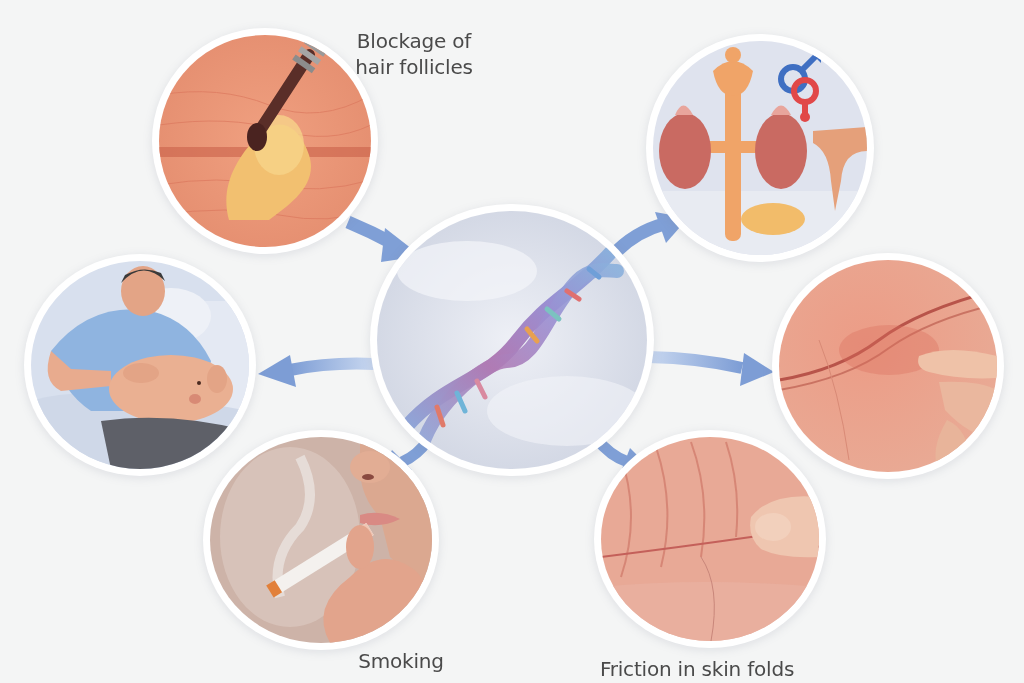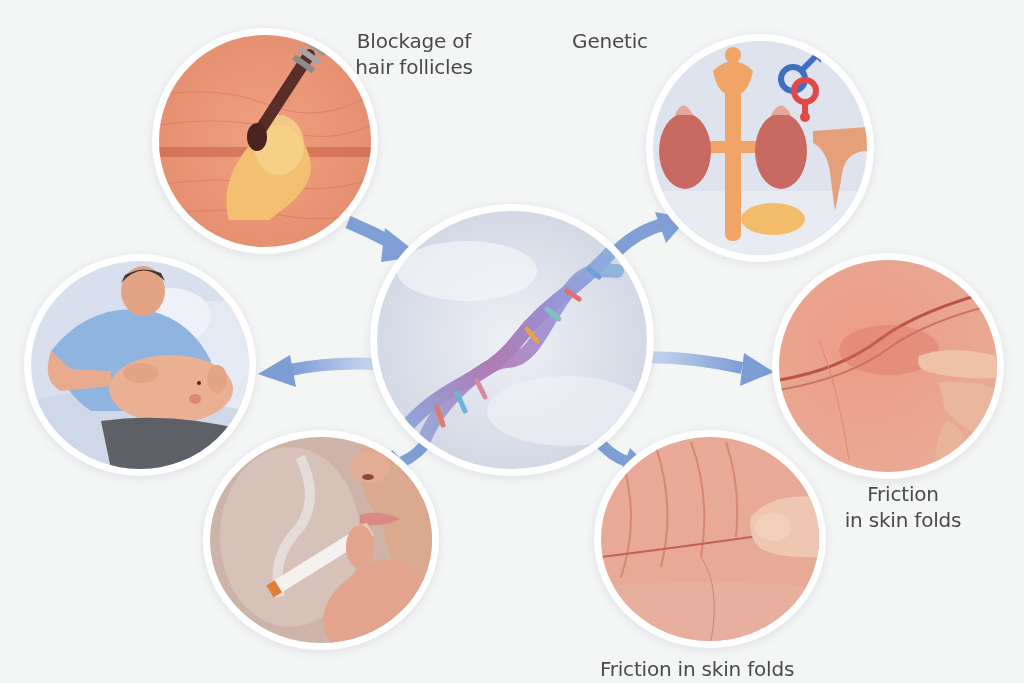--- a/index.html
+++ b/index.html
@@ -165,21 +165,20 @@
         <line x1="152" y1="61" x2="152" y2="72" stroke="#e14848" stroke-width="6"></line>
         <circle cx="152" cy="76" r="5" fill="#e14848"></circle>
 
         <path d="M160,90 L214,86 L214,110 Q190,110 188,140 L182,170 L178,140 Q176,110 160,102 Z" fill="#e5a07a"></path>
 
         <ellipse cx="120" cy="178" rx="32" ry="16" fill="#f2bc6a"></ellipse>
       </svg>
     </div>
   </div>
   <div class="label" style="left:540px; top:28px; width:140px;">
-    <div>Genetic</div>
   </div>
 
   <div class="circle" style="left:24px; top:254px; width:232px; height:222px;">
     <div class="inner">
       <svg viewBox="0 0 218 208" preserveAspectRatio="none">
         <rect width="218" height="208" fill="#d8e0ee"></rect>
         <rect x="150" y="40" width="68" height="120" fill="#e4e9f3"></rect>
         <path d="M0,140 Q60,120 218,150 L218,208 L0,208 Z" fill="#cfd8e8"></path>
 
         <ellipse cx="140" cy="55" rx="40" ry="28" fill="#eef1f7"></ellipse>
@@ -217,24 +216,20 @@
         <path d="M0,130 Q70,118 110,88 Q150,60 218,44" stroke="#c26658" stroke-width="2" fill="none" opacity="0.8"></path>
         <ellipse cx="110" cy="90" rx="50" ry="25" fill="#d96c5c" opacity="0.35"></ellipse>
         <path d="M40,80 Q60,130 70,200" stroke="#d88a76" stroke-width="1" fill="none"></path>
 
         <path d="M140,96 Q170,84 218,96 L218,118 Q180,120 150,112 Q136,108 140,96 Z" fill="#efc2a8"></path>
         <path d="M160,122 Q200,120 218,130 L218,180 Q190,176 166,150 Z" fill="#eab79e"></path>
         <path d="M168,160 Q190,170 190,200 L160,212 Q150,190 168,160 Z" fill="#e8b49a"></path>
       </svg>
     </div>
   </div>
-  <div class="label" style="left:838px; top:481px; width:130px;">
-    <div>Friction</div>
-    <div>in skin folds</div>
-  </div>
 
   <div class="circle" style="left:203px; top:430px; width:236px; height:220px;">
     <div class="inner">
       <svg viewBox="0 0 222 206" preserveAspectRatio="none">
         <rect width="222" height="206" fill="#cdb3a8"></rect>
         <ellipse cx="80" cy="100" rx="70" ry="90" fill="#d9c6bd" opacity="0.8"></ellipse>
         <path d="M70,160 Q60,120 90,90 Q110,60 90,20" stroke="#f0eceb" stroke-width="10" fill="none" opacity="0.6"></path>
 
         <path d="M150,0 L222,0 L222,150 Q200,140 180,120 L170,80 Q150,60 150,30 Z" fill="#dba890"></path>
         <ellipse cx="160" cy="30" rx="20" ry="16" fill="#e2ad94"></ellipse>
@@ -244,20 +239,23 @@
         <g transform="translate(160,92) rotate(-32)">
           <rect x="-110" y="-7" width="110" height="14" fill="#f4f1ee"></rect>
           <rect x="-20" y="-7" width="20" height="14" fill="#f0c6b4"></rect>
           <rect x="-118" y="-7" width="10" height="14" fill="#e2803a"></rect>
         </g>
 
         <path d="M120,206 Q100,170 140,140 Q170,110 200,130 Q222,140 222,206 Z" fill="#e2a48c"></path>
         <ellipse cx="150" cy="110" rx="14" ry="22" fill="#e2a48c"></ellipse>
       </svg>
     </div>
+  </div>
+  <div class="label" style="left:346px; top:648px; width:110px;">
+    <div>Smoking</div>
   </div>
 
   <div class="circle" style="left:594px; top:430px; width:232px; height:218px;">
     <div class="inner">
       <svg viewBox="0 0 218 204" preserveAspectRatio="none">
         <rect width="218" height="204" fill="#e8a996"></rect>
         <g stroke="#cf7868" stroke-width="2" fill="none" opacity="0.7">
           <path d="M20,20 Q40,80 20,140"></path>
           <path d="M55,10 Q75,70 60,130"></path>
           <path d="M90,5 Q110,60 100,120"></path>

